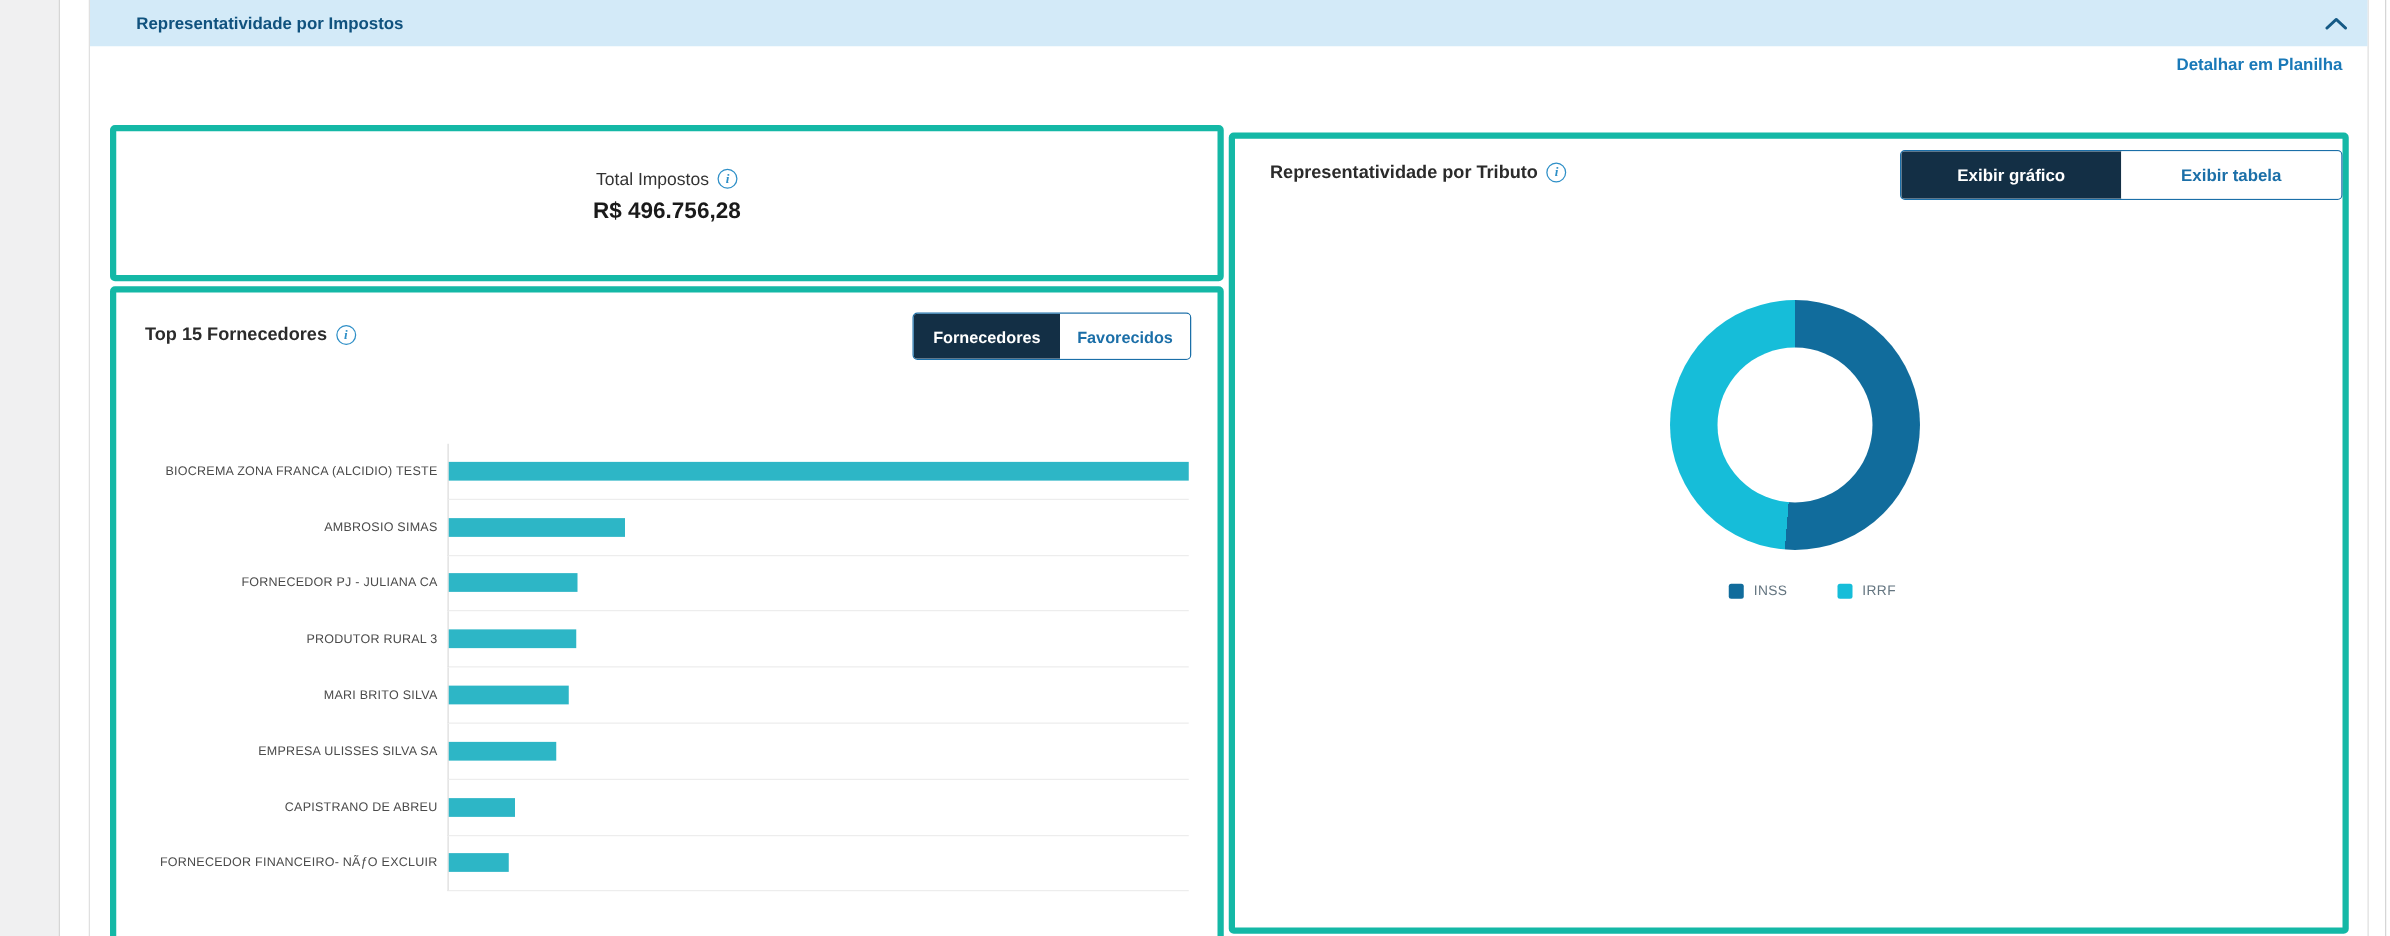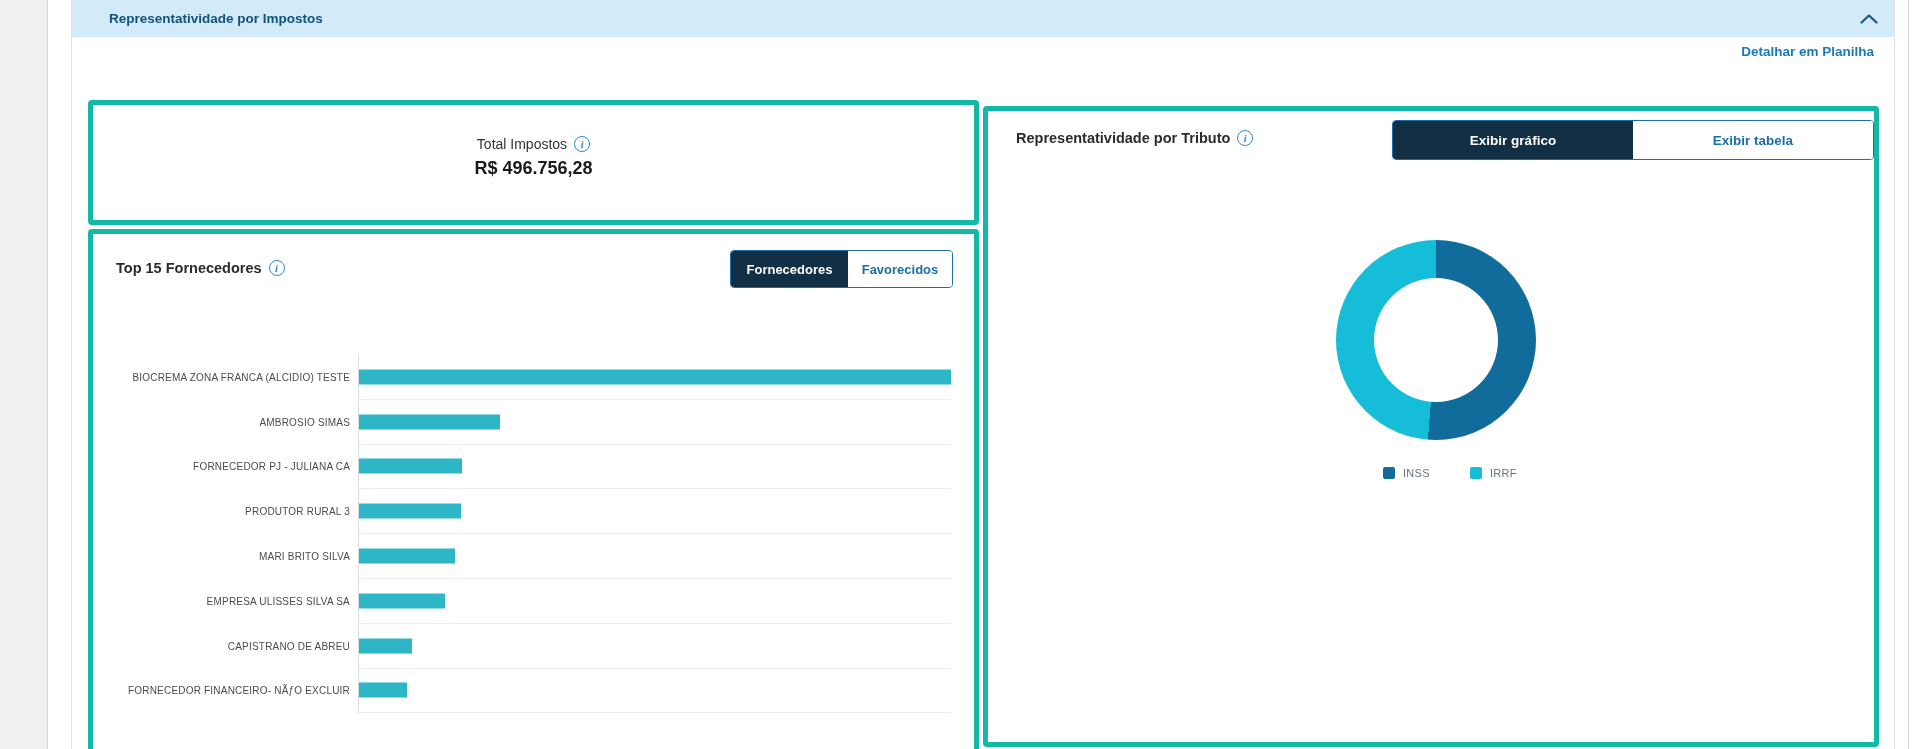--- a/index.html
+++ b/index.html
@@ -42,21 +42,21 @@
   .toggle-group { position:absolute; display:flex; border:1px solid #1b6fa8;
                   border-radius:4px; overflow:hidden; background:#fff; }
   .toggle-suppliers { top:16px; right:21px; height:38px; }
   .toggle-tribute { top:9px; right:0px; height:40px; }
   .toggle-btn { display:flex; align-items:center; justify-content:center;
                 font-size:13px; cursor:pointer; }
   .toggle-btn.active { background:#132f45; color:#fff; font-weight:700; }
   .toggle-btn.inactive { background:#fff; color:#1b6fa8; font-weight:600; }
   .toggle-suppliers .toggle-btn.active { width:117px; }
   .toggle-suppliers .toggle-btn.inactive { width:104px; }
-  .toggle-tribute .toggle-btn { width:240px; font-size:13.5px; }
+  .toggle-tribute .toggle-btn { width:176px; font-size:13.5px; }
 
   .bar-chart { position:absolute; left:0; top:121px; width:858px; }
   .bar-row { display:flex; height:44.8px; align-items:center; }
   .bar-label { width:265px; padding-right:8px; text-align:right; font-size:10px;
                color:#4b4b4b; letter-spacing:0.2px; flex-shrink:0; }
   .bar-track { position:relative; width:593px; height:100%;
                border-left:1px solid #dcdcdc; border-bottom:1px solid #ededed; }
   .bar-fill { position:absolute; left:0; top:50%; transform:translateY(-50%);
               height:15px; }
 

